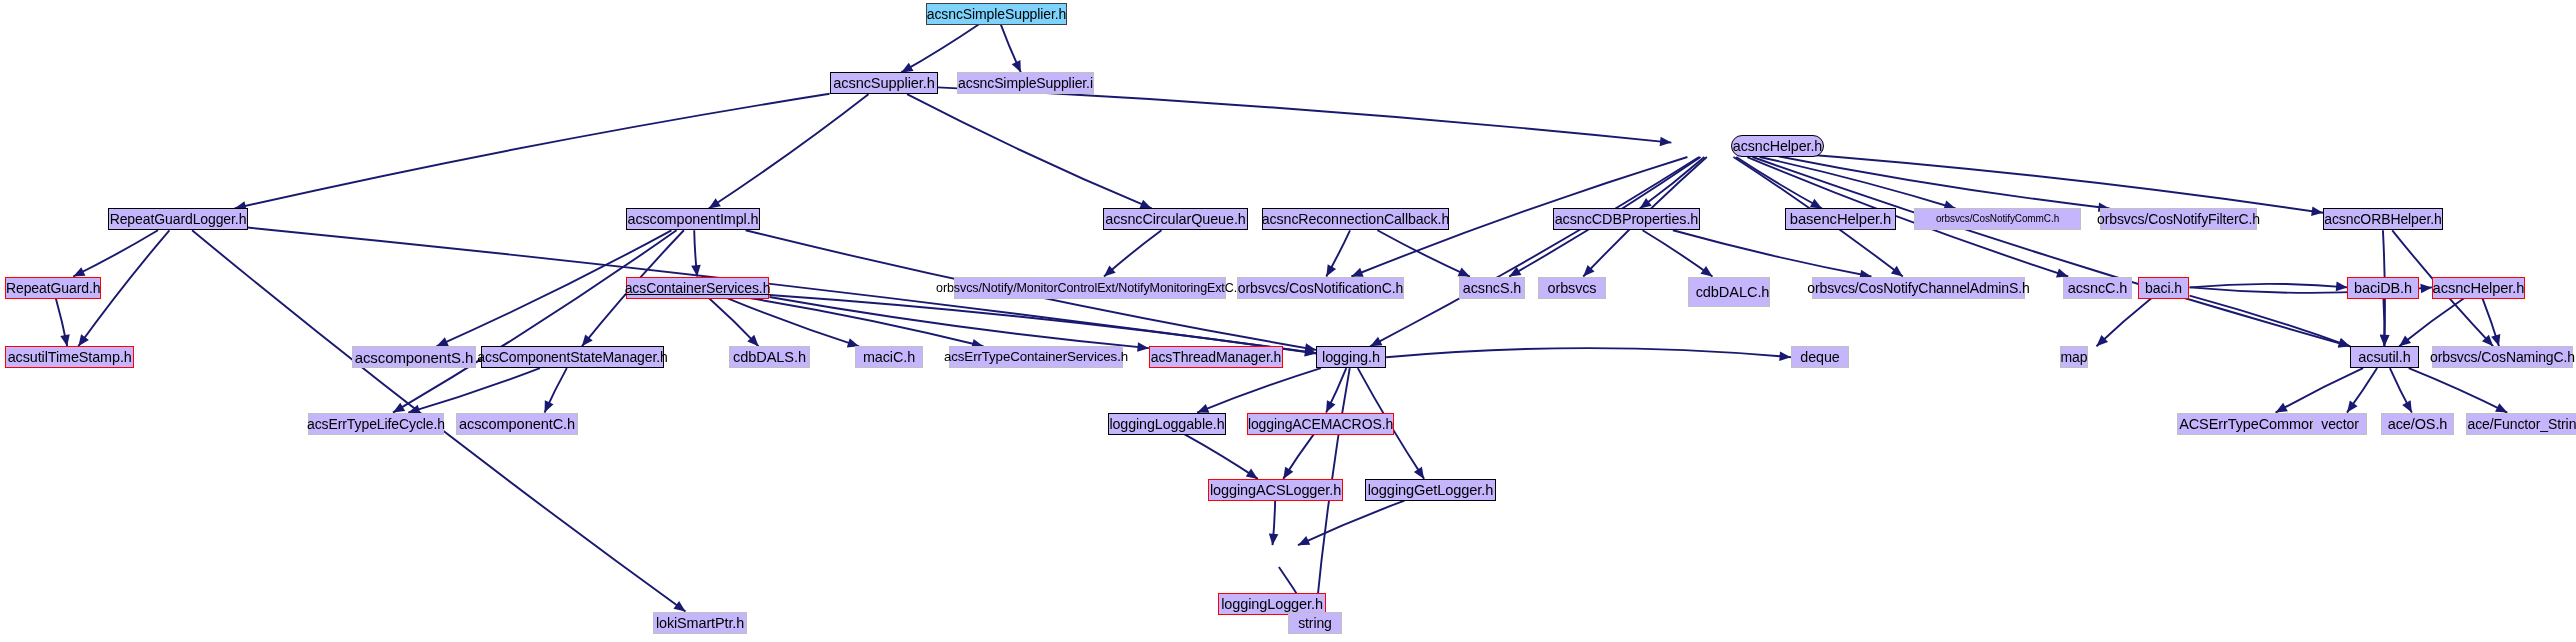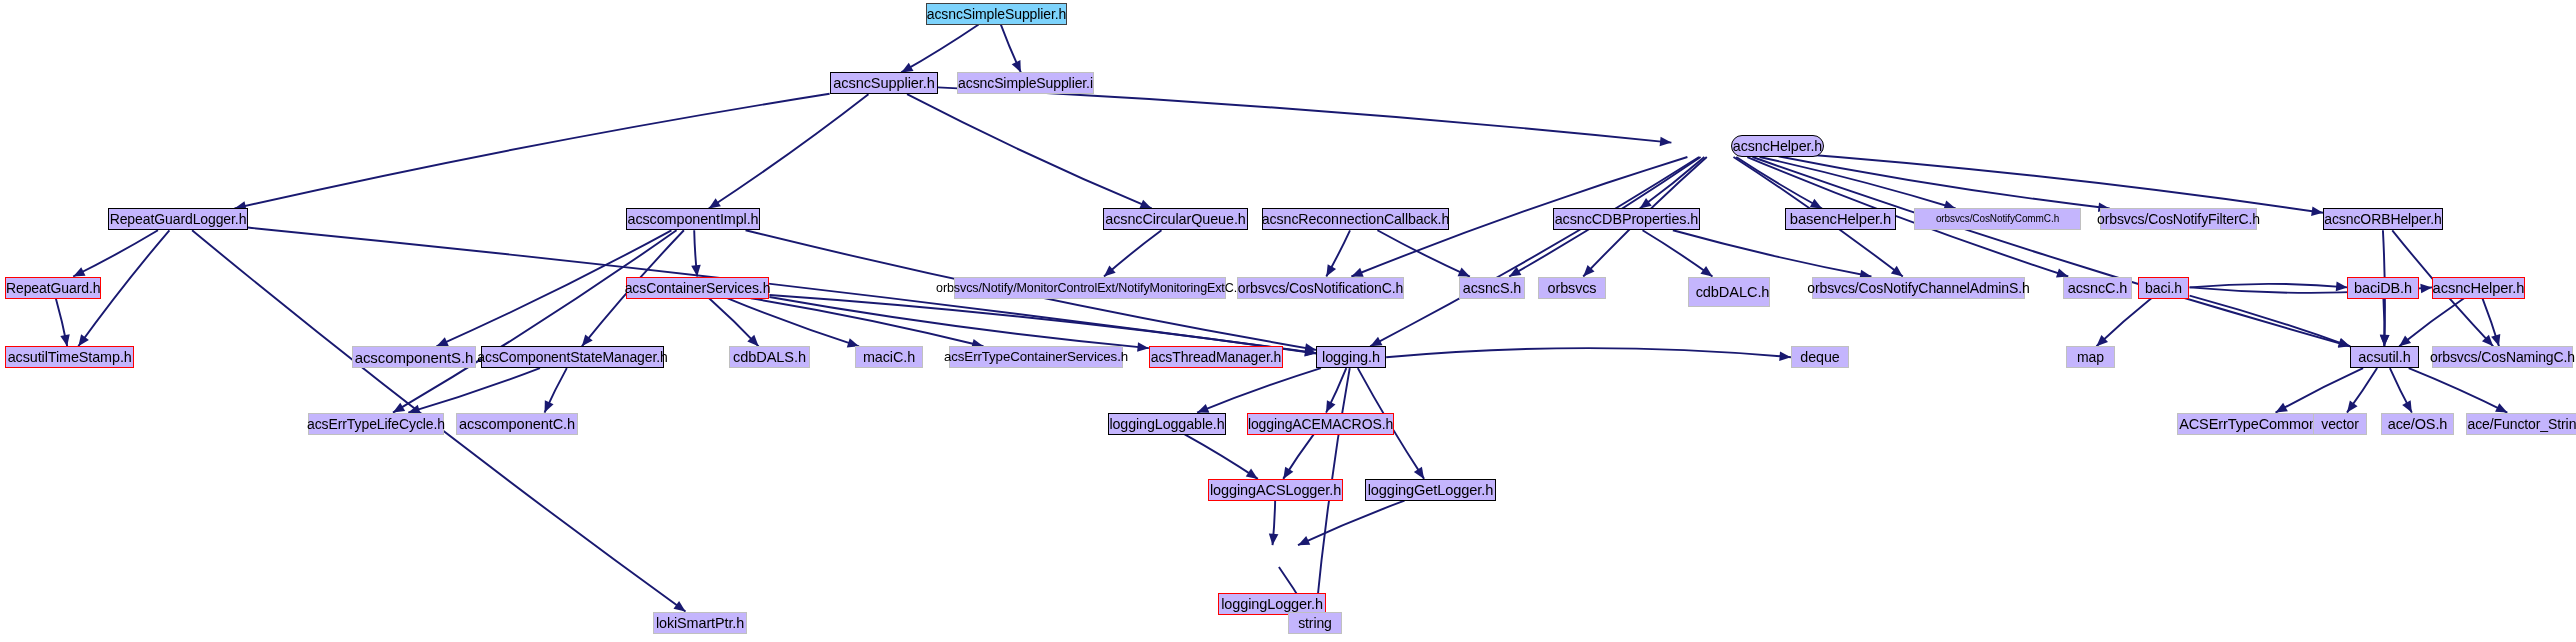--- a/index.html
+++ b/index.html
@@ -194,40 +194,40 @@
       <div class="node-box black" style="left: 108px; top: 208px; width: 140px; height: 22px; font-size: 14px;">RepeatGuardLogger.h</div>
       <div class="node-box black" style="left: 626px; top: 208px; width: 134px; height: 22px; font-size: 14.4px;">acscomponentImpl.h</div>
       <div class="node-box black" style="left: 1103px; top: 208px; width: 145px; height: 22px; font-size: 14.4px;">acsncCircularQueue.h</div>
       <div class="node-box black" style="left: 1262px; top: 208px; width: 187px; height: 22px; font-size: 14.2px;">acsncReconnectionCallback.h</div>
       <div class="node-box black" style="left: 1553px; top: 208px; width: 147px; height: 22px; font-size: 14.4px;">acsncCDBProperties.h</div>
       <div class="node-box black" style="left: 1785px; top: 208px; width: 111px; height: 22px; font-size: 14.8px;">basencHelper.h</div>
       <div class="node-box gray" style="left: 1914px; top: 208px; width: 167px; height: 22px; font-size: 10px;">orbsvcs/CosNotifyCommC.h</div>
       <div class="node-box gray" style="left: 2100px; top: 208px; width: 157px; height: 22px; font-size: 14px;">orbsvcs/CosNotifyFilterC.h</div>
       <div class="node-box black" style="left: 2323px; top: 208px; width: 120px; height: 22px; font-size: 14px;">acsncORBHelper.h</div>
       <div class="node-box red" style="left: 5.2px; top: 277px; width: 96px; height: 22px; font-size: 14px;">RepeatGuard.h</div>
-      <div class="node-box red" style="left: 626px; top: 277px; width: 143px; height: 22px; font-size: 14px;">acsContainerServices.h</div>
+      <div class="node-box red" style="left: 626px; top: 277px; width: 143px; height: 22px; font-size: 14px; text-decoration: underline;">acsContainerServices.h</div>
       <div class="node-box gray" style="left: 954px; top: 277px; width: 272px; height: 22px; font-size: 12.5px;">orbsvcs/Notify/MonitorControlExt/NotifyMonitoringExtC.h</div>
       <div class="node-box gray" style="left: 1237px; top: 277px; width: 167px; height: 22px; font-size: 14px;">orbsvcs/CosNotificationC.h</div>
       <div class="node-box gray" style="left: 1459px; top: 277px; width: 66px; height: 22px; font-size: 14.4px;">acsncS.h</div>
       <div class="node-box gray" style="left: 1538px; top: 277px; width: 68px; height: 22px; font-size: 14.4px;">orbsvcs</div>
       <div class="node-box gray" style="left: 1688px; top: 277px; width: 82px; height: 30px; font-size: 14.6px; padding-left: 7px;">cdbDALC.h</div>
       <div class="node-box gray" style="left: 1812px; top: 277px; width: 213px; height: 22px; font-size: 14px;">orbsvcs/CosNotifyChannelAdminS.h</div>
       <div class="node-box gray" style="left: 2063px; top: 277px; width: 69px; height: 22px; font-size: 14.5px;">acsncC.h</div>
       <div class="node-box red" style="left: 2138px; top: 277px; width: 51px; height: 22px; font-size: 14px;">baci.h</div>
       <div class="node-box red" style="left: 2347px; top: 277px; width: 72px; height: 22px; font-size: 14.5px;">baciDB.h</div>
       <div class="node-box red" style="left: 2432px; top: 277px; width: 93px; height: 22px; font-size: 14.7px;">acsncHelper.h</div>
       <div class="node-box gray" style="left: 352px; top: 346px; width: 124px; height: 22px; font-size: 15px;">acscomponentS.h</div>
       <div class="node-box black" style="left: 481px; top: 346px; width: 183px; height: 22px; font-size: 14px;">acsComponentStateManager.h</div>
       <div class="node-box gray" style="left: 729px; top: 346px; width: 81px; height: 22px; font-size: 14.6px;">cdbDALS.h</div>
       <div class="node-box gray" style="left: 855px; top: 346px; width: 68px; height: 22px; font-size: 14.4px;">maciC.h</div>
       <div class="node-box gray" style="left: 949px; top: 346px; width: 174px; height: 22px; font-size: 13.3px;">acsErrTypeContainerServices.h</div>
       <div class="node-box red" style="left: 1149px; top: 346px; width: 134px; height: 22px; font-size: 14px;">acsThreadManager.h</div>
       <div class="node-box black" style="left: 1316px; top: 346px; width: 70px; height: 22px; font-size: 14.5px;">logging.h</div>
       <div class="node-box gray" style="left: 1791px; top: 346px; width: 58px; height: 22px; font-size: 14.3px;">deque</div>
-      <div class="node-box gray" style="left: 2060px; top: 346px; width: 49px; height: 22px; font-size: 14px; margin-left: 6px;">map</div>
+      <div class="node-box gray" style="left: 2060px; top: 346px; width: 28px; height: 22px; font-size: 14px;">map</div>
       <div class="node-box black" style="left: 2350px; top: 346px; width: 69px; height: 22px; font-size: 14.5px;">acsutil.h</div>
       <div class="node-box gray" style="left: 2432px; top: 346px; width: 141px; height: 22px; font-size: 14px;">orbsvcs/CosNamingC.h</div>
       <div class="node-box gray" style="left: 308px; top: 413px; width: 136px; height: 22px; font-size: 14px;">acsErrTypeLifeCycle.h</div>
       <div class="node-box gray" style="left: 456px; top: 413px; width: 122px; height: 22px; font-size: 14.6px;">acscomponentC.h</div>
       <div class="node-box black" style="left: 1108px; top: 413px; width: 118px; height: 22px; font-size: 14.3px;">loggingLoggable.h</div>
       <div class="node-box red" style="left: 1247px; top: 413px; width: 147px; height: 22px; font-size: 14px;">loggingACEMACROS.h</div>
       <div class="node-box gray" style="left: 2177px; top: 413px; width: 154px; height: 22px; font-size: 14.5px;">ACSErrTypeCommon.h</div>
       <div class="node-box gray" style="left: 2313px; top: 413px; width: 54px; height: 22px; font-size: 14px;">vector</div>
       <div class="node-box gray" style="left: 2381px; top: 413px; width: 73px; height: 22px; font-size: 14.5px;">ace/OS.h</div>
       <div class="node-box gray" style="left: 2466px; top: 413px; width: 131px; height: 22px; font-size: 14px;">ace/Functor_String.h</div>

